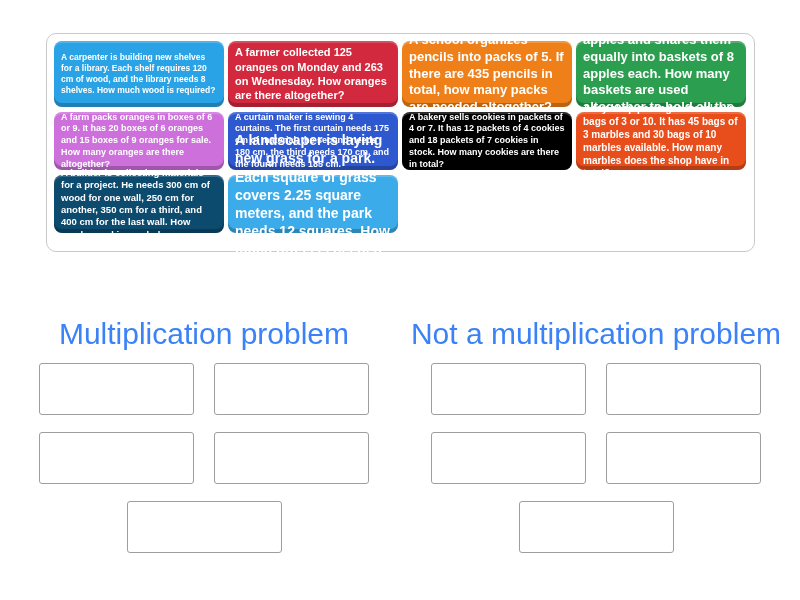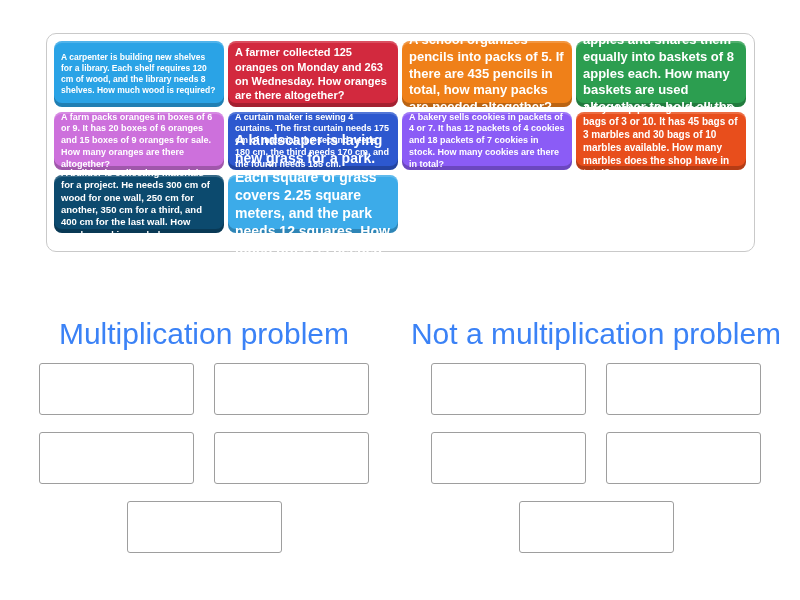--- a/index.html
+++ b/index.html
@@ -94,21 +94,21 @@
 <body>
 
 <div class="pool-box">
   <div class="cards">
     <div class="card" style="background-color: rgb(42, 163, 230);">A carpenter is building new shelves for a library. Each shelf requires 120 cm of wood, and the library needs 8 shelves. How much wood is required?</div>
     <div class="card" style="background-color: rgb(210, 41, 62);">A farmer collected 125 oranges on Monday and 263 on Wednesday. How oranges are there altogether?</div>
     <div class="card" style="background-color: rgb(239, 128, 25);">A school organizes pencils into packs of 5. If there are 435 pencils in total, how many packs are needed altogether?</div>
     <div class="card" style="background-color: rgb(44, 158, 80);">A gardener harvests 240 apples and shares them equally into baskets of 8 apples each. How many baskets are used altogether to hold all the apples?</div>
     <div class="card" style="background-color: rgb(205, 112, 220);">A farm packs oranges in boxes of 6 or 9. It has 20 boxes of 6 oranges and 15 boxes of 9 oranges for sale. How many oranges are there altogether?</div>
     <div class="card" style="background-color: rgb(45, 88, 207);">A curtain maker is sewing 4 curtains. The first curtain needs 175 cm of material, the second needs 180 cm, the third needs 170 cm, and the fourth needs 185 cm.</div>
-    <div class="card" style="background-color: #8b5cf6;">A bakery sells cookies in packets of 4 or 7. It has 12 packets of 4 cookies and 18 packets of 7 cookies in stock. How many cookies are there in total?</div>
+    <div class="card" style="background-color: #000000;">A bakery sells cookies in packets of 4 or 7. It has 12 packets of 4 cookies and 18 packets of 7 cookies in stock. How many cookies are there in total?</div>
     <div class="card" style="background-color: rgb(232, 78, 28);">A toy shop packages marbles in bags of 3 or 10. It has 45 bags of 3 marbles and 30 bags of 10 marbles available. How many marbles does the shop have in total?</div>
     <div class="card" style="background-color: #0c4a6e;">A builder is collecting materials for a project. He needs 300 cm of wood for one wall, 250 cm for another, 350 cm for a third, and 400 cm for the last wall. How much wood is needed.</div>
     <div class="card" style="background-color: rgb(60, 171, 233);">A landscaper is laying new grass for a park. Each square of grass covers 2.25 square meters, and the park needs 12 squares. How much grass is needed altogether?</div>
   </div>
 </div>
 
 <div class="group group-left">
   <div class="group-header">Multiplication problem</div>
   <div class="slots">
     <div class="slot"></div>

